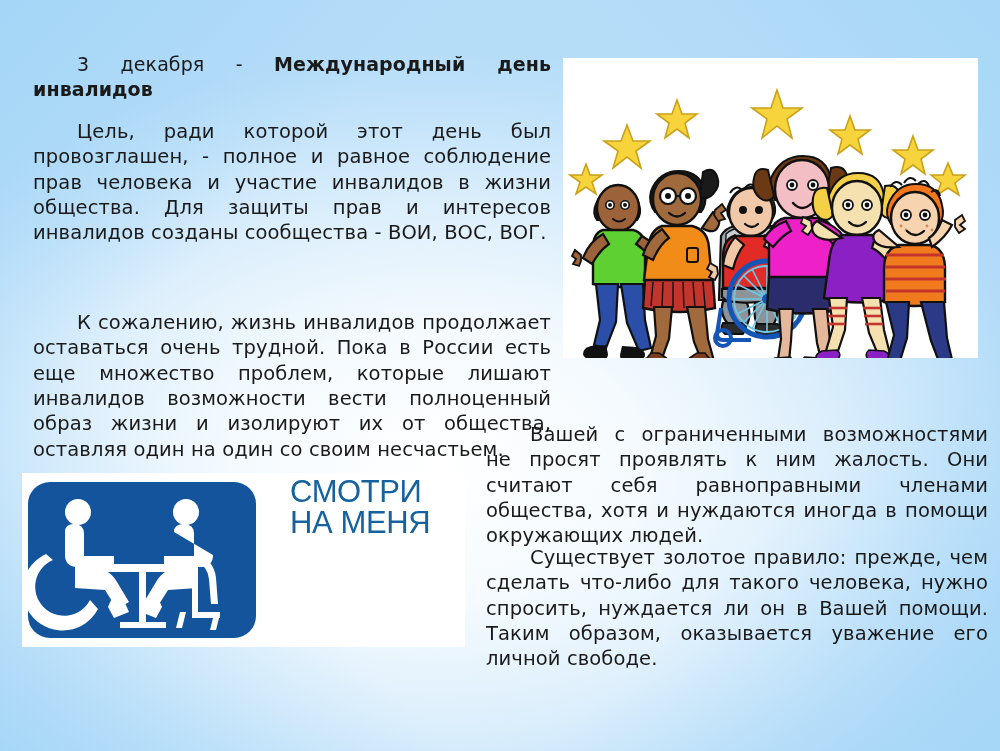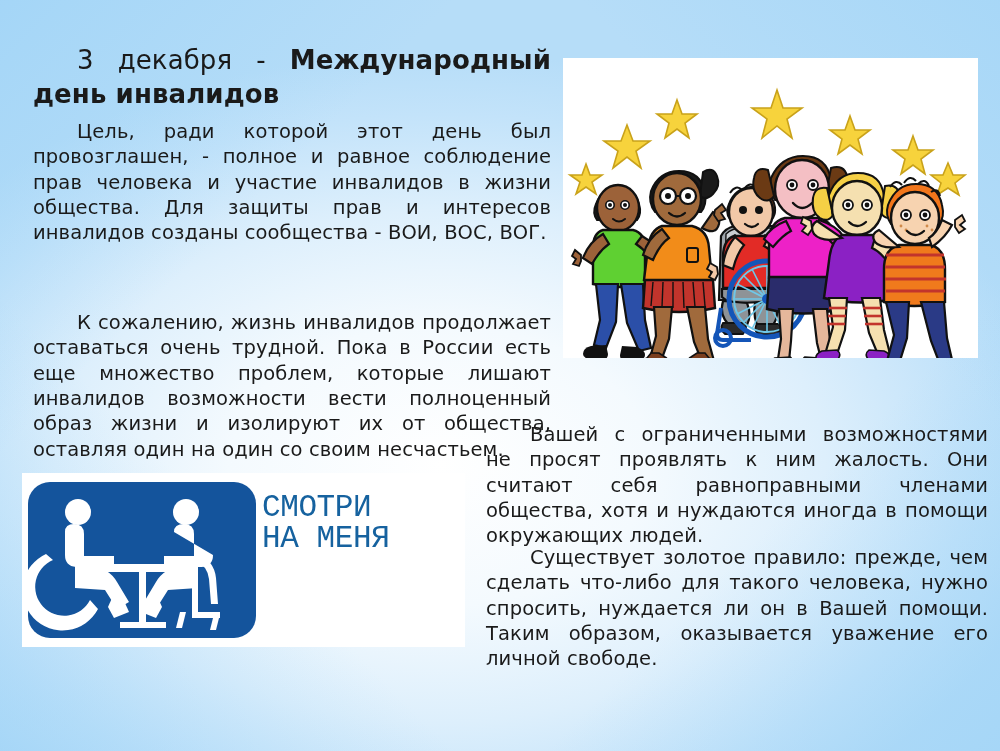--- a/index.html
+++ b/index.html
@@ -40,23 +40,23 @@
     font-family: "DejaVu Sans", sans-serif;
     text-align: justify;
     text-align-last: left;
     line-height: 1.30;
     letter-spacing: 0.1px;
   }
 
   
   #title-block {
     left: 33px;
-    top: 44px;
+    top: 52px;
     width: 518px;
-    font-size: 26px;
+    font-size: 19px;
   }
   #title-block .indent { display: inline-block; width: 44px; }
   #title-block b { font-weight: 700; }
 
   #para-goal {
     left: 33px;
     top: 119px;
     width: 518px;
     font-size: 19.5px;
   }
@@ -108,29 +108,28 @@
     position: absolute;
     left: 6px;
     top: 9px;
     width: 228px;
     height: 156px;
     background: #14549C;
     border-radius: 22px;
   }
   #sign-picture .sign-text {
     position: absolute;
-    left: 240px;
+    left: 268px;
     top: 4px;
     width: 190px;
     line-height: 0.99;
-    font-family: Liberation Mono, monospace;
+    font-family: Liberation Sans, sans-serif;
     color: #16629F;
     font-size: 31px;
     letter-spacing: -0.4px;
-    margin-top: 16px;
   }
   #sign-picture .sign-text .line { display: block; white-space: nowrap; }
   #sign-picture .sign-text .bold {
     font-weight: 700;
     color: #12559B;
     font-size: 33px;
     letter-spacing: -0.6px;
   }
 </style>
 </head>

